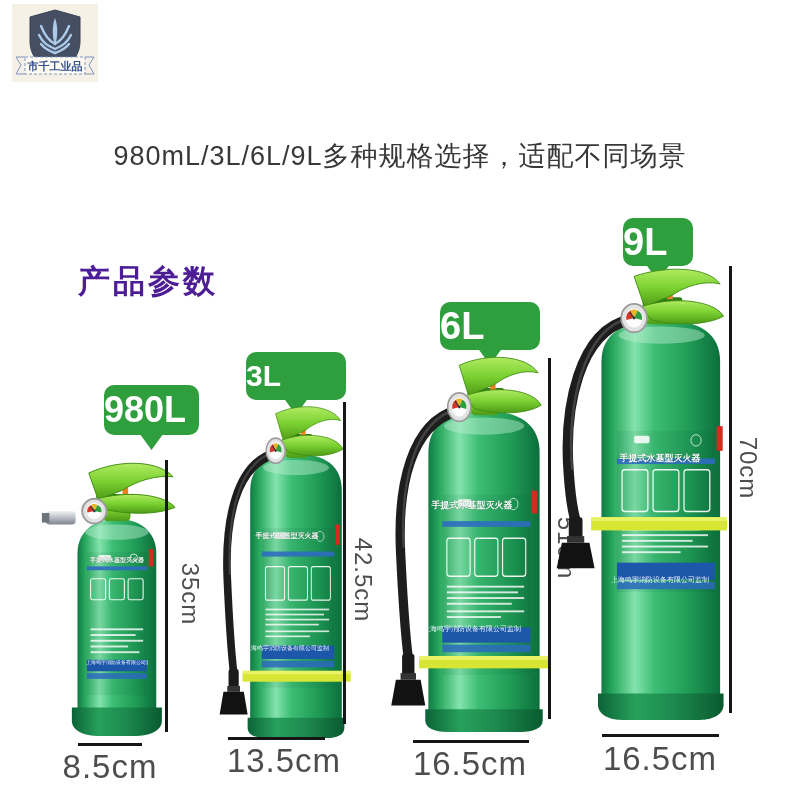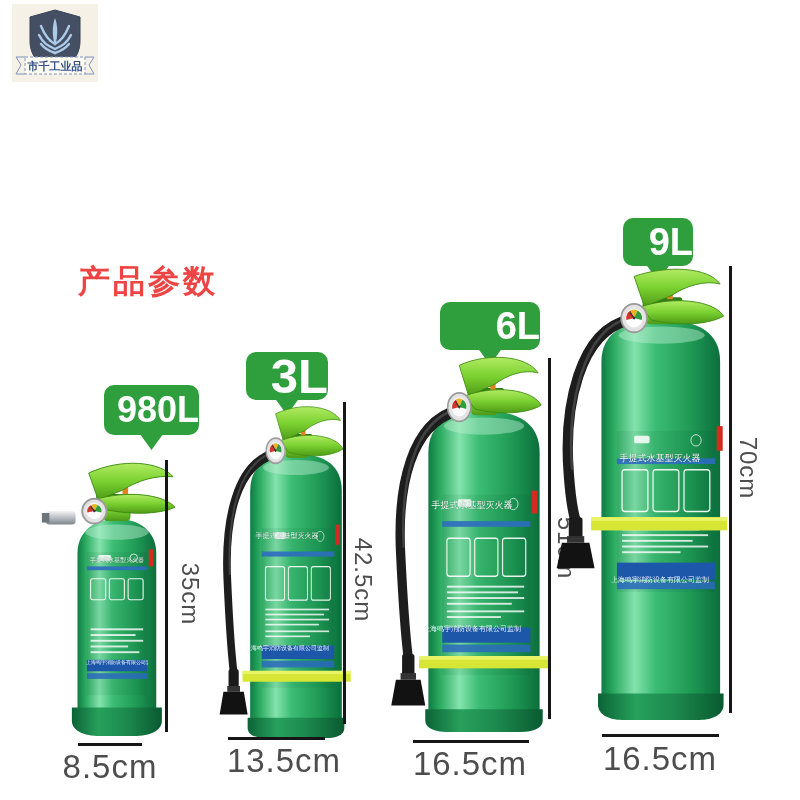--- a/index.html
+++ b/index.html
@@ -8,41 +8,41 @@
 
   
   .logo{position:absolute;left:12px;top:4px;width:86px;height:78px;background:#737373;}
   .logo svg{display:block;width:100%;height:100%;}
   .title{position:absolute;left:0;right:0;top:34px;text-align:center;
          font-size:74px;font-weight:700;color:#141414;letter-spacing:1px;line-height:1.15;}
   .subtitle{position:absolute;left:0;right:0;top:138px;text-align:center;
             font-size:27px;color:#383838;letter-spacing:1px;}
 
   .sec-en{position:absolute;left:78px;top:200px;font-size:21px;color:#2b2b2b;line-height:1.25;}
-  .sec-cn{position:absolute;left:78px;top:260px;font-size:32px;font-weight:700;color:#ef4444;letter-spacing:3px;}
+  .sec-cn{position:absolute;left:78px;top:260px;font-size:32px;font-weight:700;color:#4c1d95;letter-spacing:3px;}
 
   
   .badge{position:absolute;background:#2f9e3d;color:#fff;font-weight:700;
-         border-radius:10px;display:flex;align-items:center;justify-content:flex-end;}
+         border-radius:10px;display:flex;align-items:center;justify-content:flex-start;}
   .badge::after{content:"";position:absolute;left:50%;bottom:-15px;transform:translateX(-50%);
          width:28px;height:17px;background:#2f9e3d;clip-path:polygon(50% 100%,6% 0,94% 0);}
   .vline{position:absolute;width:3px;background:#161616;}
   .bline{position:absolute;height:3px;background:#161616;}
   .hlabel{position:absolute;transform:translate(-50%,-50%) rotate(90deg);
           font-size:24px;color:#4d4d4d;white-space:nowrap;letter-spacing:1px;}
   .wlabel{position:absolute;transform:translateX(-50%);font-size:33px;color:#4d4d4d;letter-spacing:1px;}
   .ext{position:absolute;}
-  .lbl-title{position:absolute;transform:translateX(-50%);color:#fff;font-weight:400;
+  .lbl-title{position:absolute;transform:translateX(-50%);color:#fff;font-weight:700;
              white-space:nowrap;text-shadow:0 0 1px rgba(0,50,30,.7);}
   .lbl-co{position:absolute;transform:translateX(-50%);color:#eaf2ff;background:transparent;
           text-align:center;white-space:nowrap;overflow:hidden;}
 
   
   .p0-badge{left:60px;top:385px;width:95px;height:50px;font-size:36px;margin-left:44px;}
-  .p1-badge{left:246px;top:352px;width:82px;height:48px;font-size:49px;}
+  .p1-badge{left:246px;top:352px;width:100px;height:48px;font-size:30px;}
   .p2-badge{left:440px;top:302px;width:100px;height:48px;font-size:38px;}
   .p3-badge{left:623px;top:218px;width:70px;height:48px;font-size:38px;}
 
   .p0-ext{left:40px;top:452px;width:150px;height:286px;}
   .p1-ext{left:212px;top:402px;width:140px;height:336px;}
   .p2-ext{left:382px;top:352px;width:170px;height:380px;}
   .p3-ext{left:555px;top:265px;width:172px;height:455px;}
 
   .p0-vline{left:165px;top:460px;height:272px;}
   .p1-vline{left:343px;top:402px;height:322px;}
@@ -270,20 +270,21 @@
       </g>
       <g>
         <rect x="13" y="53" width="60" height="17" fill="#fdfbf2" stroke="#7f94bc" stroke-width="1" stroke-dasharray="3 2"></rect>
         <polyline points="13,53 4,53 9,61 4,70 13,70" fill="none" stroke="#7f94bc" stroke-width="1"></polyline>
         <polyline points="73,53 82,53 77,61 82,70 73,70" fill="none" stroke="#7f94bc" stroke-width="1"></polyline>
       </g>
       <text x="43" y="66" text-anchor="middle" font-size="11" font-weight="bold" fill="#33508a">市千工业品</text>
     </svg>
   </div>
 
+  <div class="subtitle">980mL/3L/6L/9L多种规格选择，适配不同场景</div>
 
   <div class="sec-cn">产品参数</div>
 
   <div>
     <div class="badge p0-badge">
         <span>980L</span>
       </div>
     <svg class="ext p0-ext" preserveAspectRatio="none" viewBox="0 0 160 300">
         <use href="#ext-small"></use>
       </svg>

